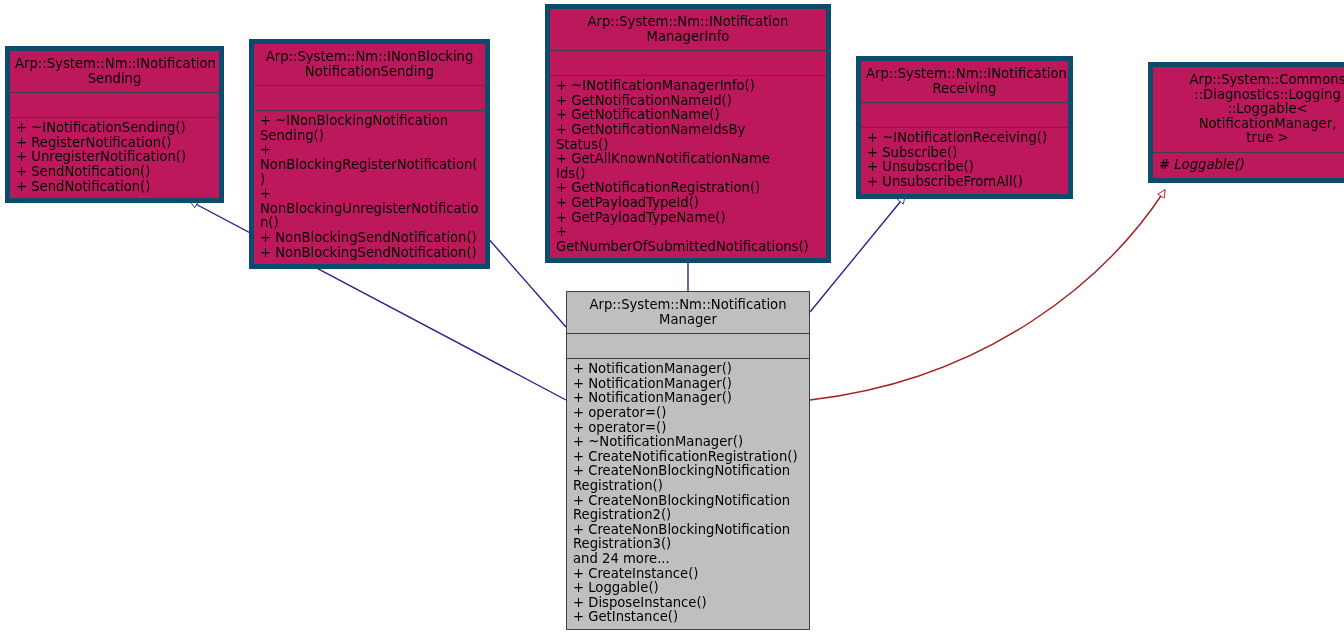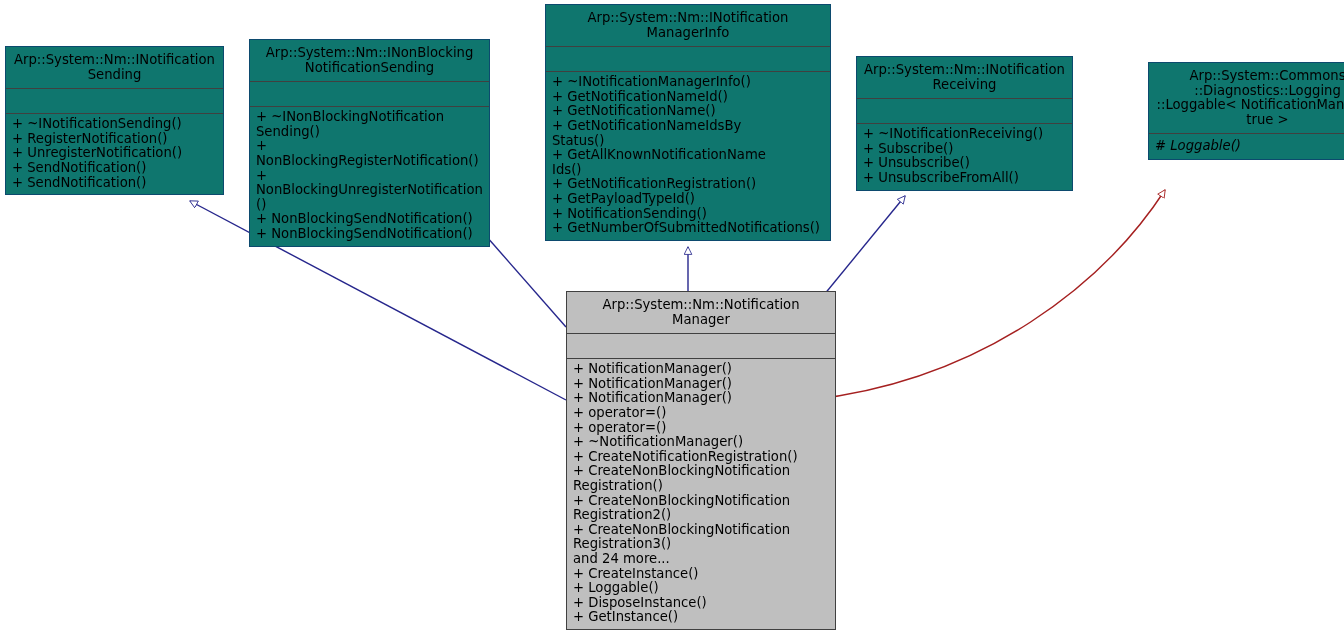--- a/index.html
+++ b/index.html
@@ -22,22 +22,22 @@
     position: absolute;
     left: 0;
     top: 0;
     width: 1344px;
     height: 639px;
     pointer-events: none;
   }
   .uml-class {
     position: absolute;
     box-sizing: border-box;
-    border: 1px solid #0c4a6e;
-    background: #0f766e;
+    border: 5px solid #0c4a6e;
+    background: #be185d;
     font-size: 13.2px;
     line-height: 14.6px;
     color: #000000;
     overflow: hidden;
   }
   .uml-class.highlight {
     background: #bfbfbf;
     border: 1px solid #404040;
   }
   .uml-title {
@@ -65,21 +65,21 @@
     display: block;
     white-space: pre-wrap;
     word-break: break-word;
   }
   
   #cls-inotificationsending   { left: 5px;    top: 46px;  width: 219px; }
   #cls-inonblockingsending    { left: 249px;  top: 39px;  width: 241px; }
   #cls-imanagerinfo           { left: 545px;  top: 4px;   width: 286px; }
   #cls-ireceiving             { left: 856px;  top: 56px;  width: 217px; }
   #cls-loggable               { left: 1100px; top: 62px;  width: 239px; margin-left: 48px; }
-  #cls-notificationmanager    { left: 566px;  top: 291px; width: 270px; }
+  #cls-notificationmanager    { left: 566px;  top: 291px; width: 244px; }
 
   #cls-notificationmanager .uml-title { border-bottom: 1px solid #404040; }
   #cls-loggable .uml-attrs  { padding: 5px 6px; }
   #cls-loggable .uml-ops    { padding: 5px 6px; font-style: italic; }
 </style>
 </head>
 <body>
 
 <div id="diagram">
 
@@ -128,21 +128,21 @@
     <div class="uml-ops"><span class="op">+ ~INonBlockingNotification
 Sending()</span><span class="op">+ NonBlockingRegisterNotification()</span><span class="op">+ NonBlockingUnregisterNotification()</span><span class="op">+ NonBlockingSendNotification()</span><span class="op">+ NonBlockingSendNotification()</span></div>
   </div>
 
   <div class="uml-class" id="cls-imanagerinfo">
     <div class="uml-title">Arp::System::Nm::INotification
 ManagerInfo</div>
     <div class="uml-attrs empty"></div>
     <div class="uml-ops"><span class="op">+ ~INotificationManagerInfo()</span><span class="op">+ GetNotificationNameId()</span><span class="op">+ GetNotificationName()</span><span class="op">+ GetNotificationNameIdsBy
 Status()</span><span class="op">+ GetAllKnownNotificationName
-Ids()</span><span class="op">+ GetNotificationRegistration()</span><span class="op">+ GetPayloadTypeId()</span><span class="op">+ NotificationSending()</span><span class="op">+ GetNumberOfSubmittedNotifications()</span></div>
+Ids()</span><span class="op">+ GetNotificationRegistration()</span><span class="op">+ GetPayloadTypeId()</span><span class="op">+ GetPayloadTypeName()</span><span class="op">+ GetNumberOfSubmittedNotifications()</span></div>
   </div>
 
   <div class="uml-class" id="cls-ireceiving">
     <div class="uml-title">Arp::System::Nm::INotification
 Receiving</div>
     <div class="uml-attrs empty"></div>
     <div class="uml-ops"><span class="op">+ ~INotificationReceiving()</span><span class="op">+ Subscribe()</span><span class="op">+ Unsubscribe()</span><span class="op">+ UnsubscribeFromAll()</span></div>
   </div>
 
   <div class="uml-class" id="cls-loggable">

